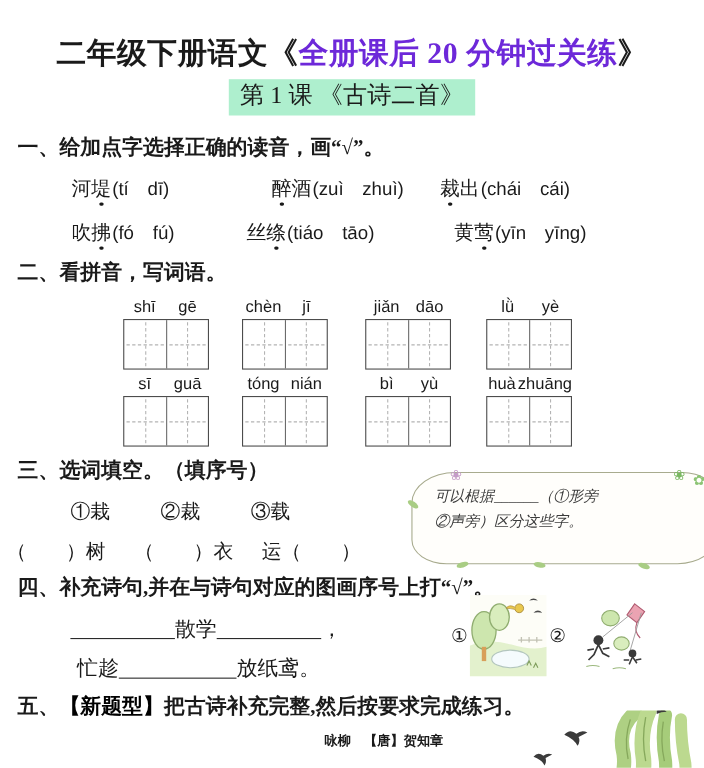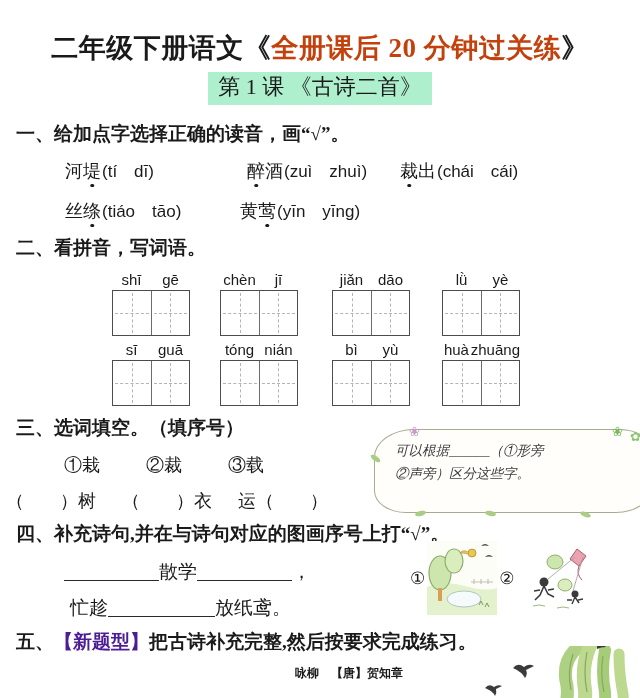--- a/index.html
+++ b/index.html
@@ -16,21 +16,21 @@
   
   .s-head{font-size:19px;font-weight:bold;margin:16px 0 0 16px;}
   .s-head.tight{margin-top:8px;}
   
   .s1-row{position:relative;height:40px;}
   .s1-row .word-item{position:absolute;top:12px;font-size:18px;white-space:nowrap;}
   .s1-row.r1 .word-item:nth-child(1){left:65px;}
   .s1-row.r1 .word-item:nth-child(2){left:247px;}
   .s1-row.r1 .word-item:nth-child(3){left:400px;}
   .s1-row.r2 .word-item:nth-child(1){left:65px;}
-  .s1-row.r2 .word-item:nth-child(2){left:240px;}
+  .s1-row.r2 .word-item:nth-child(2){left:224px;}
   .s1-row.r2 .word-item:nth-child(3){left:413px;}
   .ch{position:relative;display:inline-block;}
   .ch.dot::after{content:"";position:absolute;left:50%;transform:translateX(-50%);
     bottom:-4px;width:3.5px;height:3.5px;border-radius:50%;background:#1a1a1a;}
   .py{font-family:"Liberation Sans","DejaVu Sans",sans-serif;font-size:17px;margin-left:1px;}
   
   .s2-row{position:relative;height:66px;margin-top:10px;}
   .s2-row.r2{margin-top:4px;}
   .tian-group{position:absolute;top:0;width:78px;display:block;}
   .s2-row .tian-group:nth-child(1){left:112px;}
@@ -70,34 +70,35 @@
   .s4-images{position:absolute;left:408px;top:541px;width:232px;display:flex;align-items:center;}
   .img-label{font-size:17px;margin:0 2px;}
   
   .poem-title{font-size:12px;font-weight:bold;margin:10px 0 0 295px;}
   .willow{position:absolute;right:-2px;top:646px;}
 </style>
 </head>
 <body>
 
 <div class="title">
-  <span>二年级下册语文《</span><span class="red" style="color: #c2410c;">全册课后 20 分钟过关练</span><span>》</span>
+  <span>二年级下册语文《</span><span class="red" style="color: #6d28d9;">全册课后 20 分钟过关练</span><span>》</span>
 </div>
 
 <div class="banner-wrap">
   <span class="banner" style="background: rgb(174, 239, 206);">第 1 课 《古诗二首》</span>
 </div>
 
 <div class="s-head">一、给加点字选择正确的读音，画“√”。</div>
 <div class="s1-row r1">
     <span class="word-item"><span class="hz"><span class="ch">河</span><span class="ch dot">堤</span></span><span class="py">(tí  dī)</span></span>
     <span class="word-item"><span class="hz"><span class="ch dot">醉</span><span class="ch">酒</span></span><span class="py">(zuì  zhuì)</span></span>
     <span class="word-item"><span class="hz"><span class="ch dot">裁</span><span class="ch">出</span></span><span class="py">(chái  cái)</span></span>
   </div>
 <div class="s1-row r2">
+    <span class="word-item"><span class="hz"><span class="ch">吹</span><span class="ch dot">拂</span></span><span class="py">(fó  fú)</span></span>
     <span class="word-item"><span class="hz"><span class="ch">丝</span><span class="ch dot">绦</span></span><span class="py">(tiáo  tāo)</span></span>
     <span class="word-item"><span class="hz"><span class="ch">黄</span><span class="ch dot">莺</span></span><span class="py">(yīn  yīng)</span></span>
   </div>
 
 <div class="s-head tight">二、看拼音，写词语。</div>
 <div class="s2-row r1">
     <span class="tian-group">
       <span class="pys">
         <span>shī</span>
         <span>gē</span>
@@ -232,21 +233,21 @@
     <ellipse cx="48" cy="39" rx="7" ry="6" fill="#d9edbd" stroke="#90ad70" stroke-width="1"></ellipse>
     <circle cx="27" cy="36" r="4.5" fill="#3a3a3a"></circle>
     <path d="M27 40 l-4 9 l-5 5 M27 40 l4 8 l6 3 M23 44 l-6 1 M31 44 l6 -1" stroke="#3a3a3a" stroke-width="1.6" fill="none"></path>
     <circle cx="58" cy="48" r="3.5" fill="#3a3a3a"></circle>
     <path d="M58 51 l-3 7 M58 51 l4 6 M55 54 l-5 0 M61 54 l5 -1" stroke="#3a3a3a" stroke-width="1.4" fill="none"></path>
     <path d="M16 60 q6 -2 12 0 M40 62 q6 -2 12 0" stroke="#9cb97e" stroke-width="1" fill="none"></path>
   </svg>
 </div>
 
 <div class="s-head tight">
-  <span>五、</span><span class="red" style="color: #4c1d95;">【新题型】</span><span>把古诗补充完整,然后按要求完成练习。</span>
+  <span>五、</span><span class="red" style="color: #000000;">【新题型】</span><span>把古诗补充完整,然后按要求完成练习。</span>
 </div>
 
 <div class="poem-title">咏柳　【唐】贺知章</div>
 
 <svg class="willow" width="215" height="70" viewBox="0 0 215 70">
   <path d="M150 2 Q134 16 140 40 Q142 56 134 70" stroke="#aed083" stroke-width="13" fill="none" stroke-linecap="round"></path>
   <path d="M163 0 Q154 20 158 44 Q159 58 154 70" stroke="#bcd98f" stroke-width="14" fill="none" stroke-linecap="round"></path>
   <path d="M178 4 Q174 24 178 46 Q179 60 175 70" stroke="#a6cc7a" stroke-width="12" fill="none" stroke-linecap="round"></path>
   <path d="M192 8 Q192 28 196 48 Q197 60 194 70" stroke="#bcd98f" stroke-width="11" fill="none" stroke-linecap="round"></path>
   <path d="M146 8 Q140 26 144 44 M160 6 Q156 26 160 46 M176 10 Q173 28 177 46" stroke="#86a85c" stroke-width="1.2" fill="none"></path>

